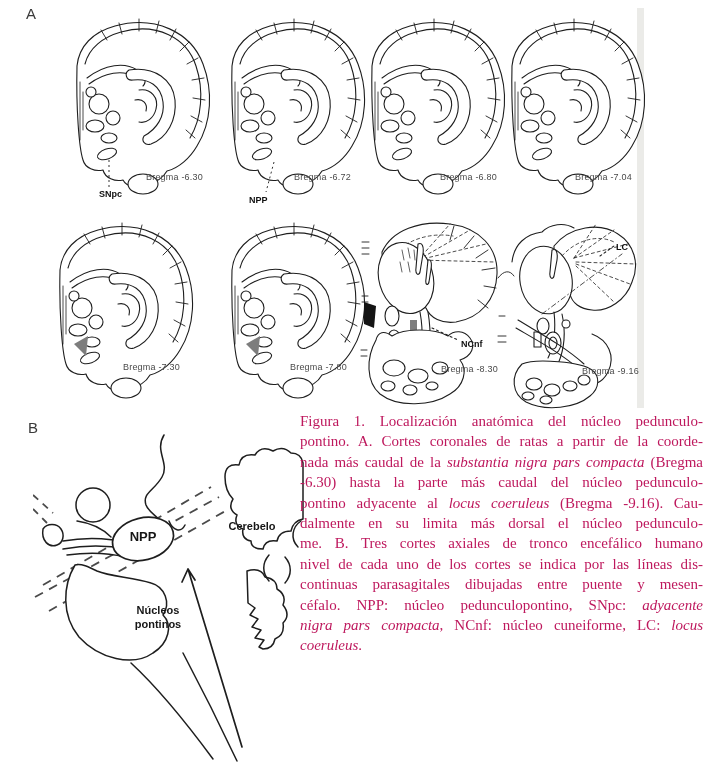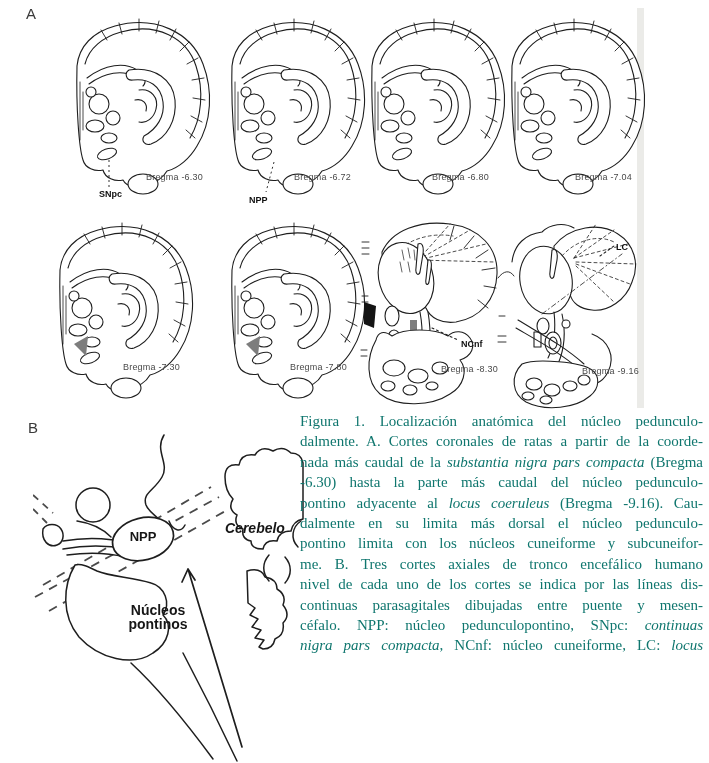--- a/index.html
+++ b/index.html
@@ -10,24 +10,24 @@
   .cell svg{position:absolute;left:0;top:0;}
   .bregma{position:absolute;font:9px "Liberation Sans",sans-serif;color:#4a4a4a;
           letter-spacing:.2px;white-space:nowrap;text-align:center;}
   .ann{position:absolute;font:bold 9px "Liberation Sans",sans-serif;color:#101010;white-space:nowrap;}
   #scanband{position:absolute;left:637px;top:8px;width:7px;height:400px;background:#ebebe8;}
   #panel-b{position:absolute;left:33px;top:425px;width:272px;height:338px;}
   #panel-b svg{position:absolute;left:0;top:0;}
   .blabel{position:absolute;font-family:"Liberation Sans",sans-serif;color:#161616;
           font-weight:600;text-align:center;white-space:nowrap;}
   #bl-npp{left:88px;top:104px;width:44px;font-size:13px;}
-  #bl-cer{left:192px;top:95px;width:54px;font-size:14px;font-style:italic;}
-  #bl-pon{left:93px;top:178px;width:64px;font-size:14px;line-height:14px;white-space:normal;}
+  #bl-cer{left:192px;top:95px;width:54px;font-size:11px;}
+  #bl-pon{left:93px;top:178px;width:64px;font-size:11px;line-height:14px;white-space:normal;}
   #caption{position:absolute;left:300px;top:411px;width:403px;
-           font-family:"Liberation Serif",serif;font-size:15px;line-height:20.4px;color:#0f766e;}
+           font-family:"Liberation Serif",serif;font-size:15px;line-height:20.4px;color:#be185d;}
   .cap-line{text-align:justify;text-align-last:justify;}
   .cap-line.last{text-align:left;text-align-last:left;}
   .cap-line i{}
 </style>
 </head>
 <body>
 
 <div id="page">
   <div class="panel-letter" style="left:26px;top:5px;">A</div>
   <div id="scanband"></div>
@@ -91,21 +91,21 @@
             <path d="M76 78 C88 76 96 86 93 97 C91 106 83 112 76 110 M72 88 C80 86 85 92 83 99"></path>
             <circle cx="36" cy="92" r="10" fill="#fff"></circle>
             <circle cx="50" cy="106" r="7" fill="#fff"></circle>
             <ellipse cx="32" cy="114" rx="9" ry="6" fill="#fff"></ellipse>
             <ellipse cx="46" cy="126" rx="8" ry="5" fill="#fff"></ellipse>
             <circle cx="28" cy="80" r="5" fill="#fff"></circle>
             <ellipse cx="44" cy="142" rx="10" ry="5" transform="rotate(-20 44 142)" fill="#fff"></ellipse>
             <path stroke-width="0.8" d="M17 70 L17 128 M20 80 L20 118"></path>
           </g>
         </svg>
-        <div class="bregma" style="left:74px;top:160px">Bregma -6.80</div>
+        <div class="bregma" style="left:82px;top:160px">Bregma -6.80</div>
       </div>
       <div class="cell" style="left: 498px; top: 12px; width: 152px; height: 196px;">
         <svg width="152" height="196" viewBox="0 0 152 196">
           <g fill="none" stroke="#1e1e1e" stroke-width="1.1" stroke-linecap="round" stroke-linejoin="round">
             <path fill="#fff" d="M14 54 C16 34 30 20 52 14 C92 3 128 20 140 52 C150 78 149 110 134 134 C127 146 116 156 104 159 C100 166 92 172 84 170 C76 176 64 176 60 168 C52 170 42 166 40 158 C32 160 22 156 20 148 C16 136 13 96 14 54 Z"></path>
             <ellipse cx="80" cy="172" rx="15" ry="10" fill="#fff"></ellipse>
             <path d="M22 52 C26 36 40 25 58 20 C94 10 124 26 133 54 C141 78 139 106 127 126"></path>
             <path stroke-width="0.9" d="M38 18 L44 28 M56 11 L59 22 M76 7 L76 19 M96 9 L93 21 M113 17 L107 28 M126 30 L117 39 M135 46 L124 52 M141 66 L129 68 M142 88 L130 86 M139 110 L128 104 M132 126 L123 118"></path>
             <path d="M24 66 C42 52 62 50 74 58 C82 63 84 70 80 74 M26 72 C42 60 60 58 70 64"></path>
             <path fill="#fff" d="M66 58 C92 54 110 68 112 88 C114 108 104 126 88 132 C82 134 78 129 81 124 C94 117 102 104 100 90 C98 74 86 66 70 68 C63 69 61 61 66 58 Z"></path>
@@ -252,25 +252,25 @@
         <path d="M209 322 L155 144 M155 144 L149 157 M155 144 L162 155" stroke-width="1.7"></path>
       </g>
     </svg>
     <div class="blabel" id="bl-npp">NPP</div>
     <div class="blabel" id="bl-cer">Cerebelo</div>
     <div class="blabel" id="bl-pon">Núcleos pontinos</div>
   </div>
 
   <div id="caption">
       <div class="cap-line"><span>Figura 1. Localización anatómica del núcleo pedunculo-</span></div>
-      <div class="cap-line"><span>dalmente. A. Cortes coronales de ratas a partir de la coorde-</span></div>
+      <div class="cap-line"><span>pontino. A. Cortes coronales de ratas a partir de la coorde-</span></div>
       <div class="cap-line"><span>nada más caudal de la </span><i>substantia nigra pars compacta</i><span> (Bregma</span></div>
       <div class="cap-line"><span>-6.30) hasta la parte más caudal del núcleo pedunculo-</span></div>
       <div class="cap-line"><span>pontino adyacente al </span><i>locus coeruleus</i><span> (Bregma -9.16). Cau-</span></div>
       <div class="cap-line"><span>dalmente en su limita más dorsal el núcleo pedunculo-</span></div>
-      <div class="cap-line"><span>pontino limita con los núcleos cuneiforme y subcuneifor-</span></div>
       <div class="cap-line"><span>me. B. Tres cortes axiales de tronco encefálico humano</span></div>
       <div class="cap-line"><span>nivel de cada uno de los cortes se indica por las líneas dis-</span></div>
       <div class="cap-line"><span>continuas parasagitales dibujadas entre puente y mesen-</span></div>
-      <div class="cap-line"><span>céfalo. NPP: núcleo pedunculopontino, SNpc: </span><i>continuas</i></div>
+      <div class="cap-line"><span>céfalo. NPP: núcleo pedunculopontino, SNpc: </span><i>adyacente</i></div>
       <div class="cap-line"><i>nigra pars compacta</i><span>, NCnf: núcleo cuneiforme, LC: </span><i>locus</i></div>
+      <div class="cap-line last"><i>coeruleus</i><span>.</span></div>
     </div>
 </div>
 
 </body></html>

